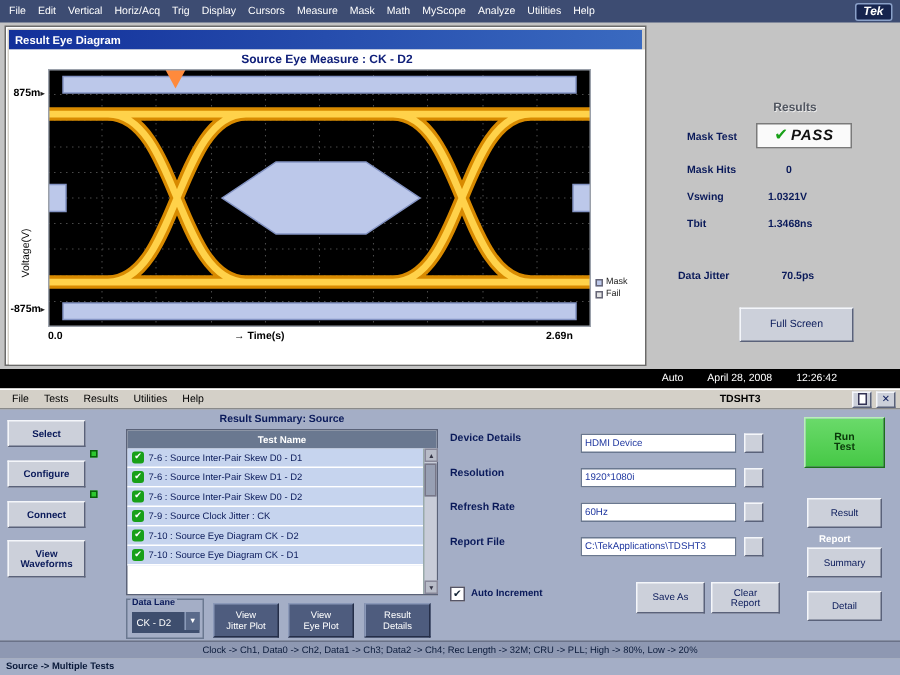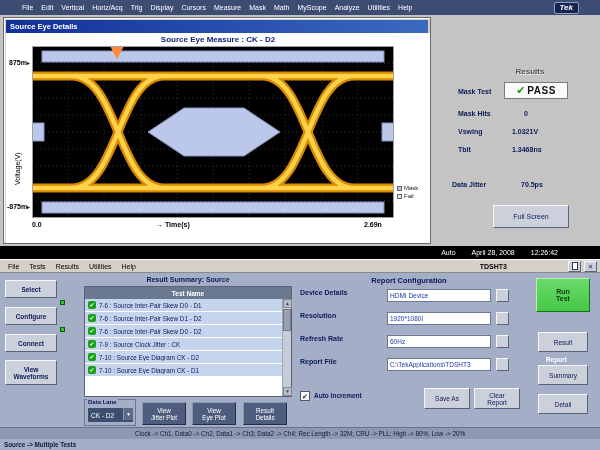--- a/index.html
+++ b/index.html
@@ -2,21 +2,21 @@
 <html style="--scope-bar: #3d4c72; --title-bar: #12309a; --mask-fill: #bcc8ea; --trace-yellow: #ffd24a; --pass-green: #18a018; --run-green: #46c846; --panel-bg: #a4aec6; --row-blue: #c6d4ee; --navy-text: #0a1a5a;"><head>
 <meta charset="utf-8">
 <style>
   * { margin:0; padding:0; box-sizing:border-box; }
   body { margin:0; background:#888; font-family:"Liberation Sans", sans-serif; }
   #screen { position:relative; width:600px; height:450px; background:#c4c4c4; overflow:hidden;
             font-family:"Liberation Sans", sans-serif; }
 
   
   .scope-menubar { position:absolute; left:0; top:0; width:600px; height:15px;
-    background:var(--scope-bar,#3d4c72); display:flex; align-items:center; padding:0 18px; }
+    background:var(--scope-bar,#3d4c72); display:flex; align-items:center; padding:0 2px; }
   .mi { color:#fff; font-size:7px; padding:0 4px; cursor:default; }
   .tek-logo { margin-left:auto; margin-right:3px; background:#16244e; border:1px solid #8aa0c8;
     color:#fff; font-size:8px; font-style:italic; font-weight:bold; padding:0 5px; height:12px;
     line-height:10px; border-radius:2px; }
 
   
   .eye-window { position:absolute; left:3px; top:17px; width:428px; height:227px;
     background:#d4d0c8; border:1px solid #6a6a6a; box-shadow:inset 1px 1px 0 #fff; padding:2px; }
   .titlebar { height:13px; background:linear-gradient(90deg,var(--title-bar,#12309a),#3a6ac0);
     color:#fff; font-size:7.5px; font-weight:bold; line-height:13px; padding-left:4px; }
@@ -39,21 +39,21 @@
   .sw-mask { background:var(--mask-fill,#bcc8ea); }
   .sw-fail { background:#e4e4e4; }
 
   
   .results-title { position:absolute; left:480px; top:67px; width:100px; text-align:center;
     font-size:8px; font-weight:bold; color:#50555f; text-shadow:0.5px 0.5px 0 #eee; }
   .r-label, .r-val { position:absolute; font-size:7px; font-weight:bold; color:var(--navy-text,#0a1a5a); }
   .pass-badge { position:absolute; left:504px; top:82px; width:64px; height:17px; background:#fafafa;
     border:1px solid #7a7a7a; display:flex; align-items:center; justify-content:center; gap:2px; }
   .pass-check { color:var(--pass-green,#18a018); font-size:11px; line-height:11px; }
-  .pass-text { font-size:10px; font-weight:bold; color:#111; letter-spacing:0.5px; }
+  .pass-text { font-size:10px; font-weight:bold; color:#111; letter-spacing:0.5px;font-style:italic; }
   .btn3d { background:#ccd0da; border:1px solid; border-color:#f4f6fa #5a627a #5a627a #f4f6fa;
     color:var(--navy-text,#0a1a5a); display:flex; align-items:center; justify-content:center;
     text-align:center; cursor:default; }
   .fullscreen-btn { position:absolute; left:493px; top:205px; width:76px; height:23px; font-size:7px; }
 
   
   .scope-status { position:absolute; left:0; top:246px; width:600px; height:13px; background:#000;
     color:#fff; font-size:7px; display:flex; align-items:center; justify-content:flex-end;
     gap:16px; padding-right:42px; }
 
@@ -159,21 +159,21 @@
     <span class="mi">Math</span>
     <span class="mi">MyScope</span>
     <span class="mi">Analyze</span>
     <span class="mi">Utilities</span>
     <span class="mi">Help</span>
     <span class="tek-logo">Tek</span>
   </div>
 
   <div class="eye-window">
     <div class="titlebar">
-      <span>Source Eye Details</span>
+      <span>Result Eye Diagram</span>
     </div>
     <div class="plotbody">
       <div class="plot-title">Source Eye Measure : CK - D2</div>
 
       <svg class="eye-svg" viewBox="0 0 362 172" preserveAspectRatio="none">
         <rect x="0" y="0" width="362" height="172" fill="#000"></rect>
         <path d="M36 0V172M72 0V172M109 0V172M145 0V172M181 0V172M217 0V172M253 0V172M290 0V172M326 0V172M0 17H362M0 34H362M0 52H362M0 69H362M0 86H362M0 103H362M0 120H362M0 138H362M0 155H362" stroke="#4a4a4a" stroke-width="0.7" stroke-dasharray="1 3" fill="none"></path>
         <g fill="none" stroke="#d88a00" stroke-width="9" stroke-linecap="round">
           <path d="M0 30H362M0 142H362M40 30C86 30 86 142 132 142M40 142C86 142 86 30 132 30M230 30C276 30 276 142 322 142M230 142C276 142 276 30 322 30"></path>
         </g>
@@ -306,21 +306,20 @@
       </div>
     </div>
 
     <div class="plot-btn pb1">View
 Jitter Plot</div>
     <div class="plot-btn pb2">View
 Eye Plot</div>
     <div class="plot-btn pb3">Result
 Details</div>
 
-    <div class="report-title">Report Configuration</div>
 
     <div class="f-label fr1">Device Details</div>
     <input class="f-input fr1" readonly="" value="HDMI Device" style="">
     <div class="btn3d f-btn fr1"></div>
 
     <div class="f-label fr2">Resolution</div>
     <input class="f-input fr2" readonly="" value="1920*1080i" style="">
     <div class="btn3d f-btn fr2"></div>
 
     <div class="f-label fr3">Refresh Rate</div>

